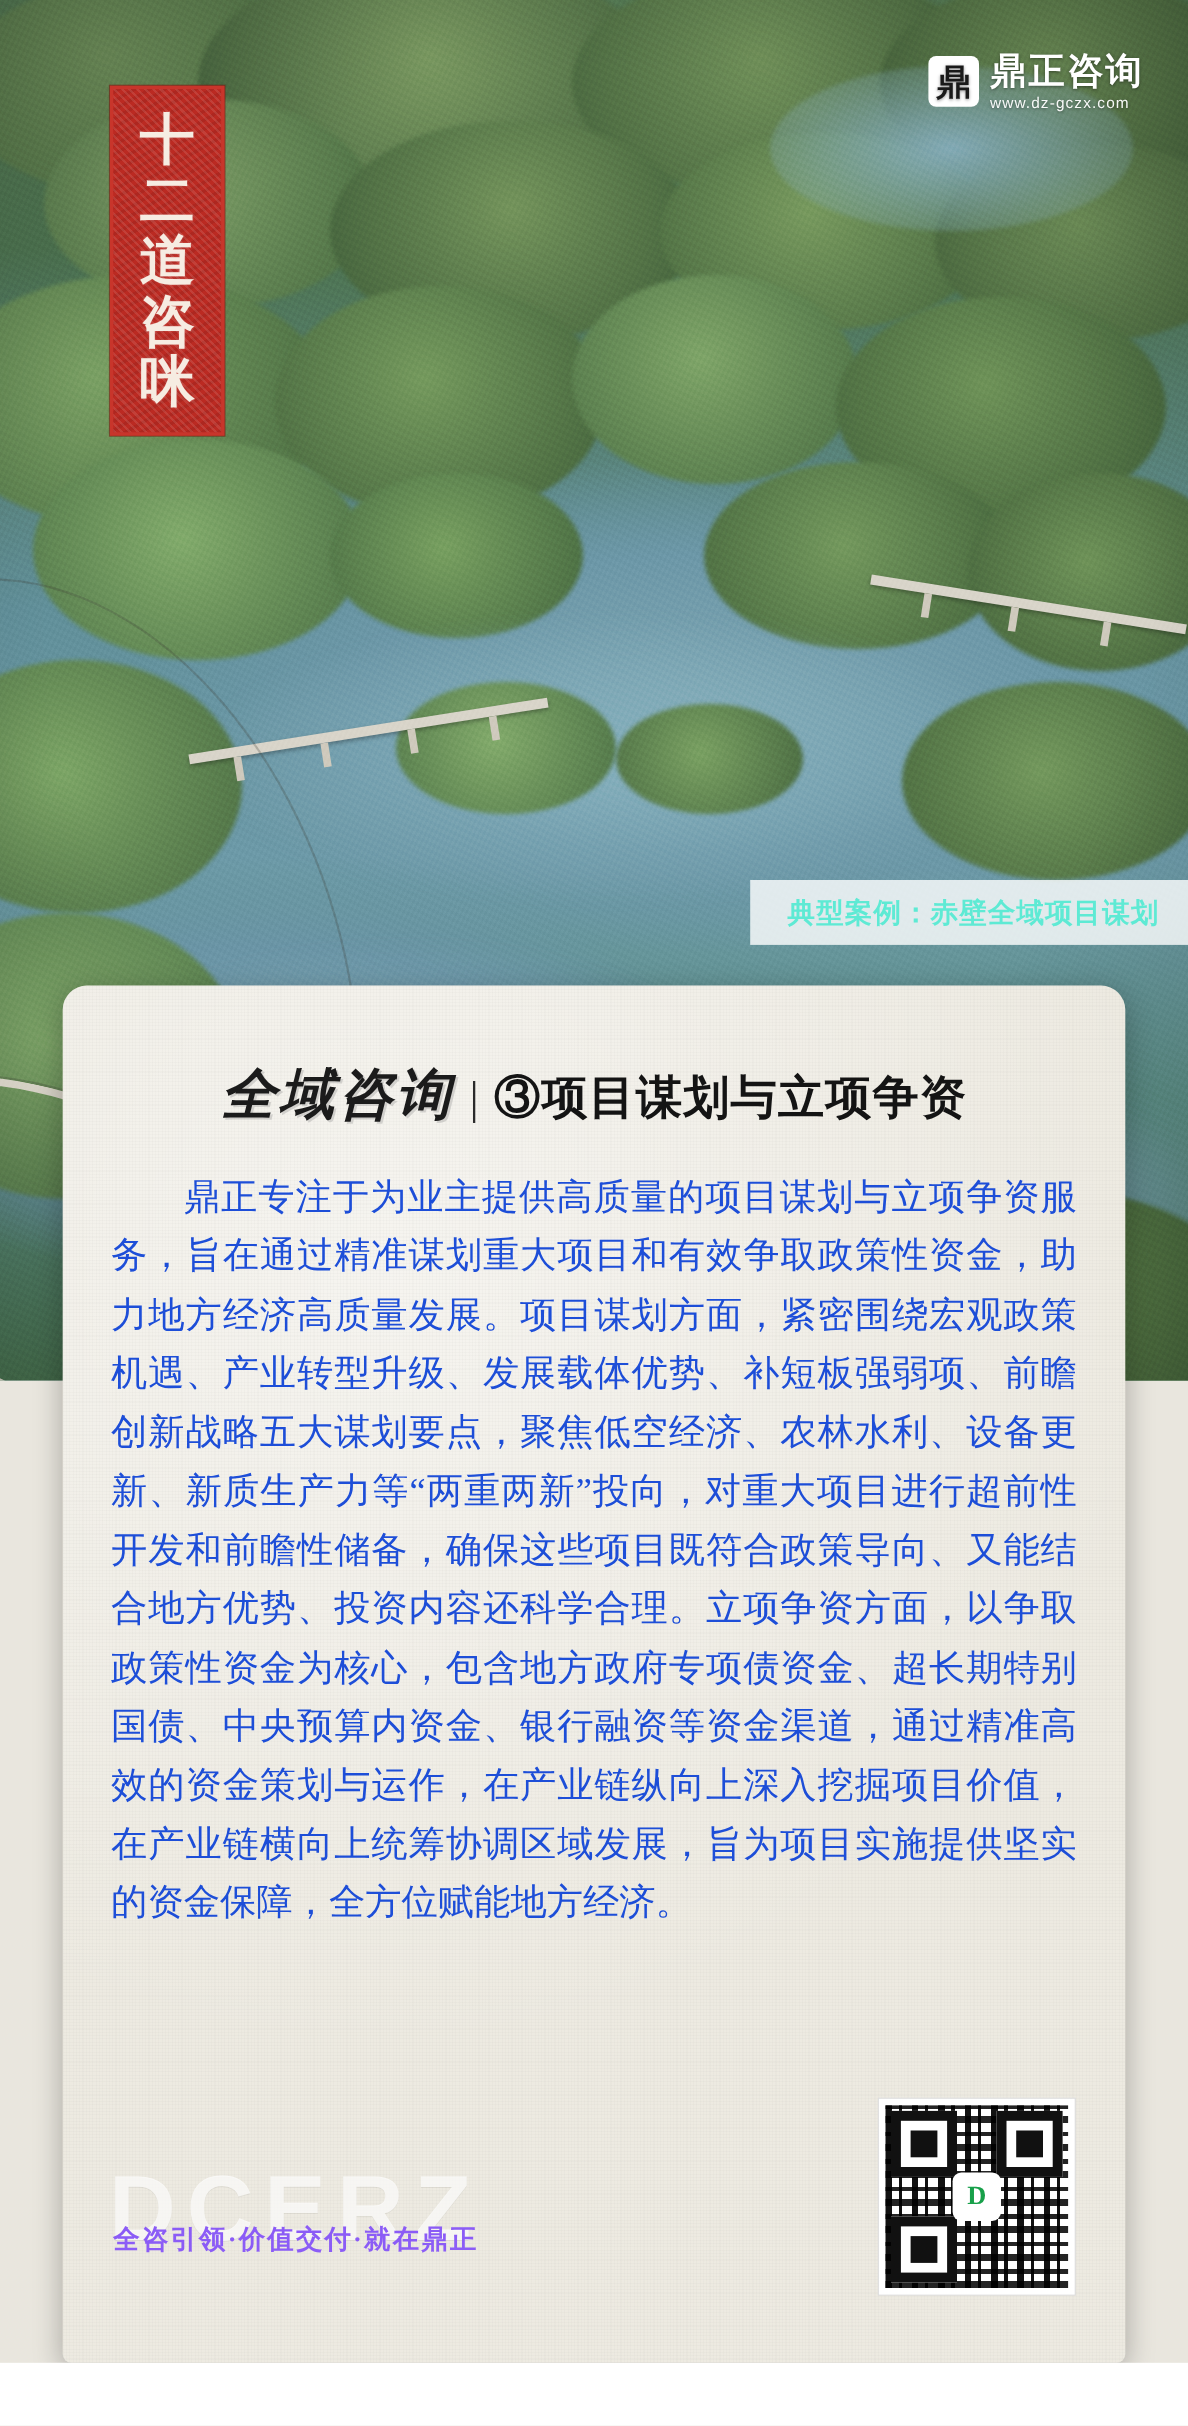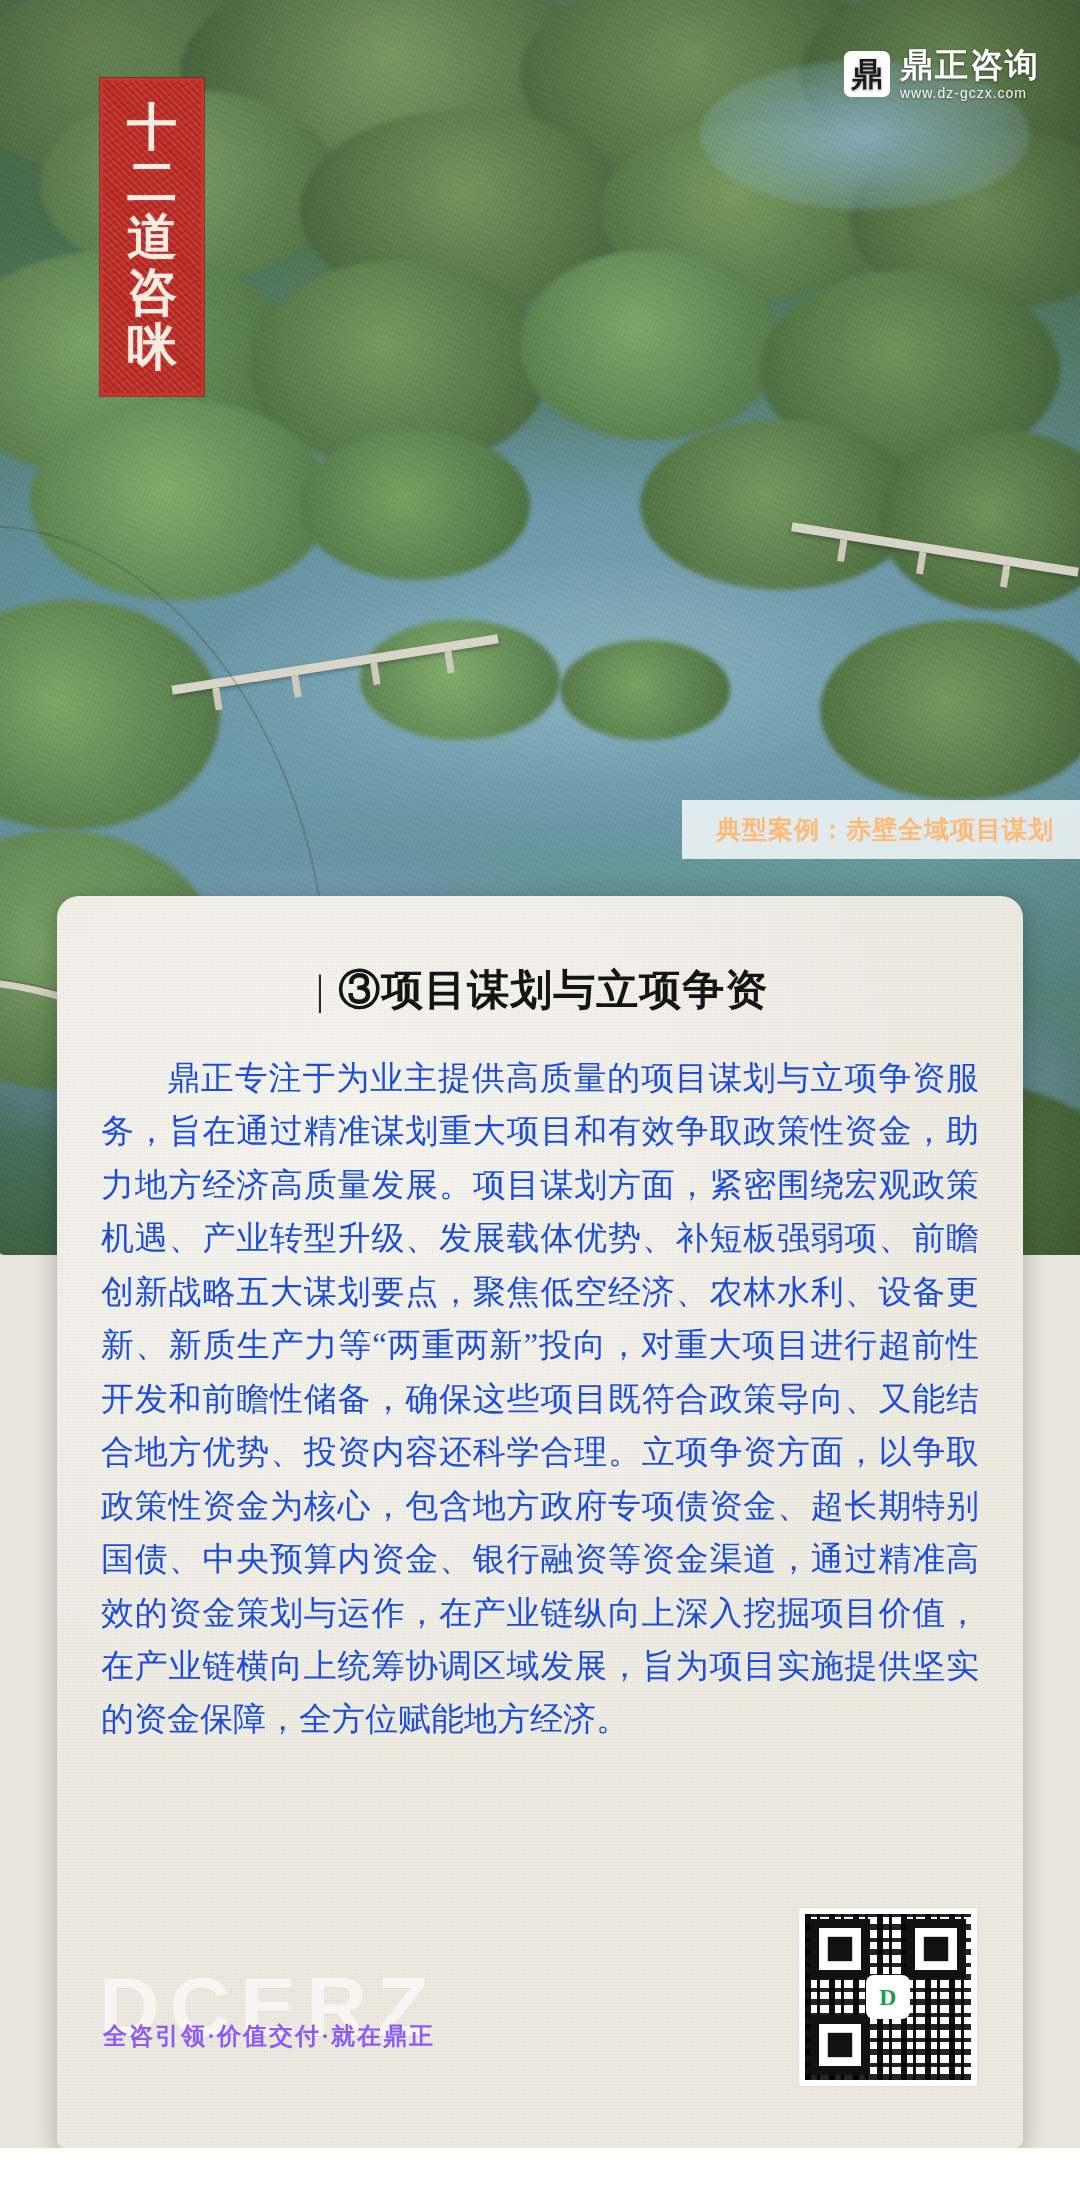--- a/index.html
+++ b/index.html
@@ -153,21 +153,21 @@
     z-index: 2;
     text-shadow: 0 0 2px rgba(255,255,255,.25);
   }
 
   
   .case-label {
     position: absolute;
     right: 0;
     top: 800px;
     background: rgba(255,255,255,0.80);
-    color: #fdba74;
+    color: #5eead4;
     font-size: 25px;
     font-weight: bold;
     letter-spacing: 1px;
     padding: 13px 26px 13px 34px;
     font-family: "Liberation Serif", "DejaVu Serif", serif;
     white-space: nowrap;
   }
 
   
   .card {
@@ -393,20 +393,21 @@
       <span class="seal-char">咨</span>
       <span class="seal-char">咪</span>
     </div>
 
     <div class="case-label">典型案例：赤壁全域项目谋划</div>
   </div>
 
   <div class="card">
 
     <div class="headline">
+      <span class="headline-main">全域咨询</span>
       <span class="headline-sep">|</span>
       <span class="headline-sub">③项目谋划与立项争资</span>
     </div>
 
     <p class="body-text">鼎正专注于为业主提供高质量的项目谋划与立项争资服务，旨在通过精准谋划重大项目和有效争取政策性资金，助力地方经济高质量发展。项目谋划方面，紧密围绕宏观政策机遇、产业转型升级、发展载体优势、补短板强弱项、前瞻创新战略五大谋划要点，聚焦低空经济、农林水利、设备更新、新质生产力等“两重两新”投向，对重大项目进行超前性开发和前瞻性储备，确保这些项目既符合政策导向、又能结合地方优势、投资内容还科学合理。立项争资方面，以争取政策性资金为核心，包含地方政府专项债资金、超长期特别国债、中央预算内资金、银行融资等资金渠道，通过精准高效的资金策划与运作，在产业链纵向上深入挖掘项目价值，在产业链横向上统筹协调区域发展，旨为项目实施提供坚实的资金保障，全方位赋能地方经济。</p>
 
     <div class="watermark">DCERZ</div>
     <div class="slogan">全咨引领·价值交付·就在鼎正</div>
 
     <div class="qr">

